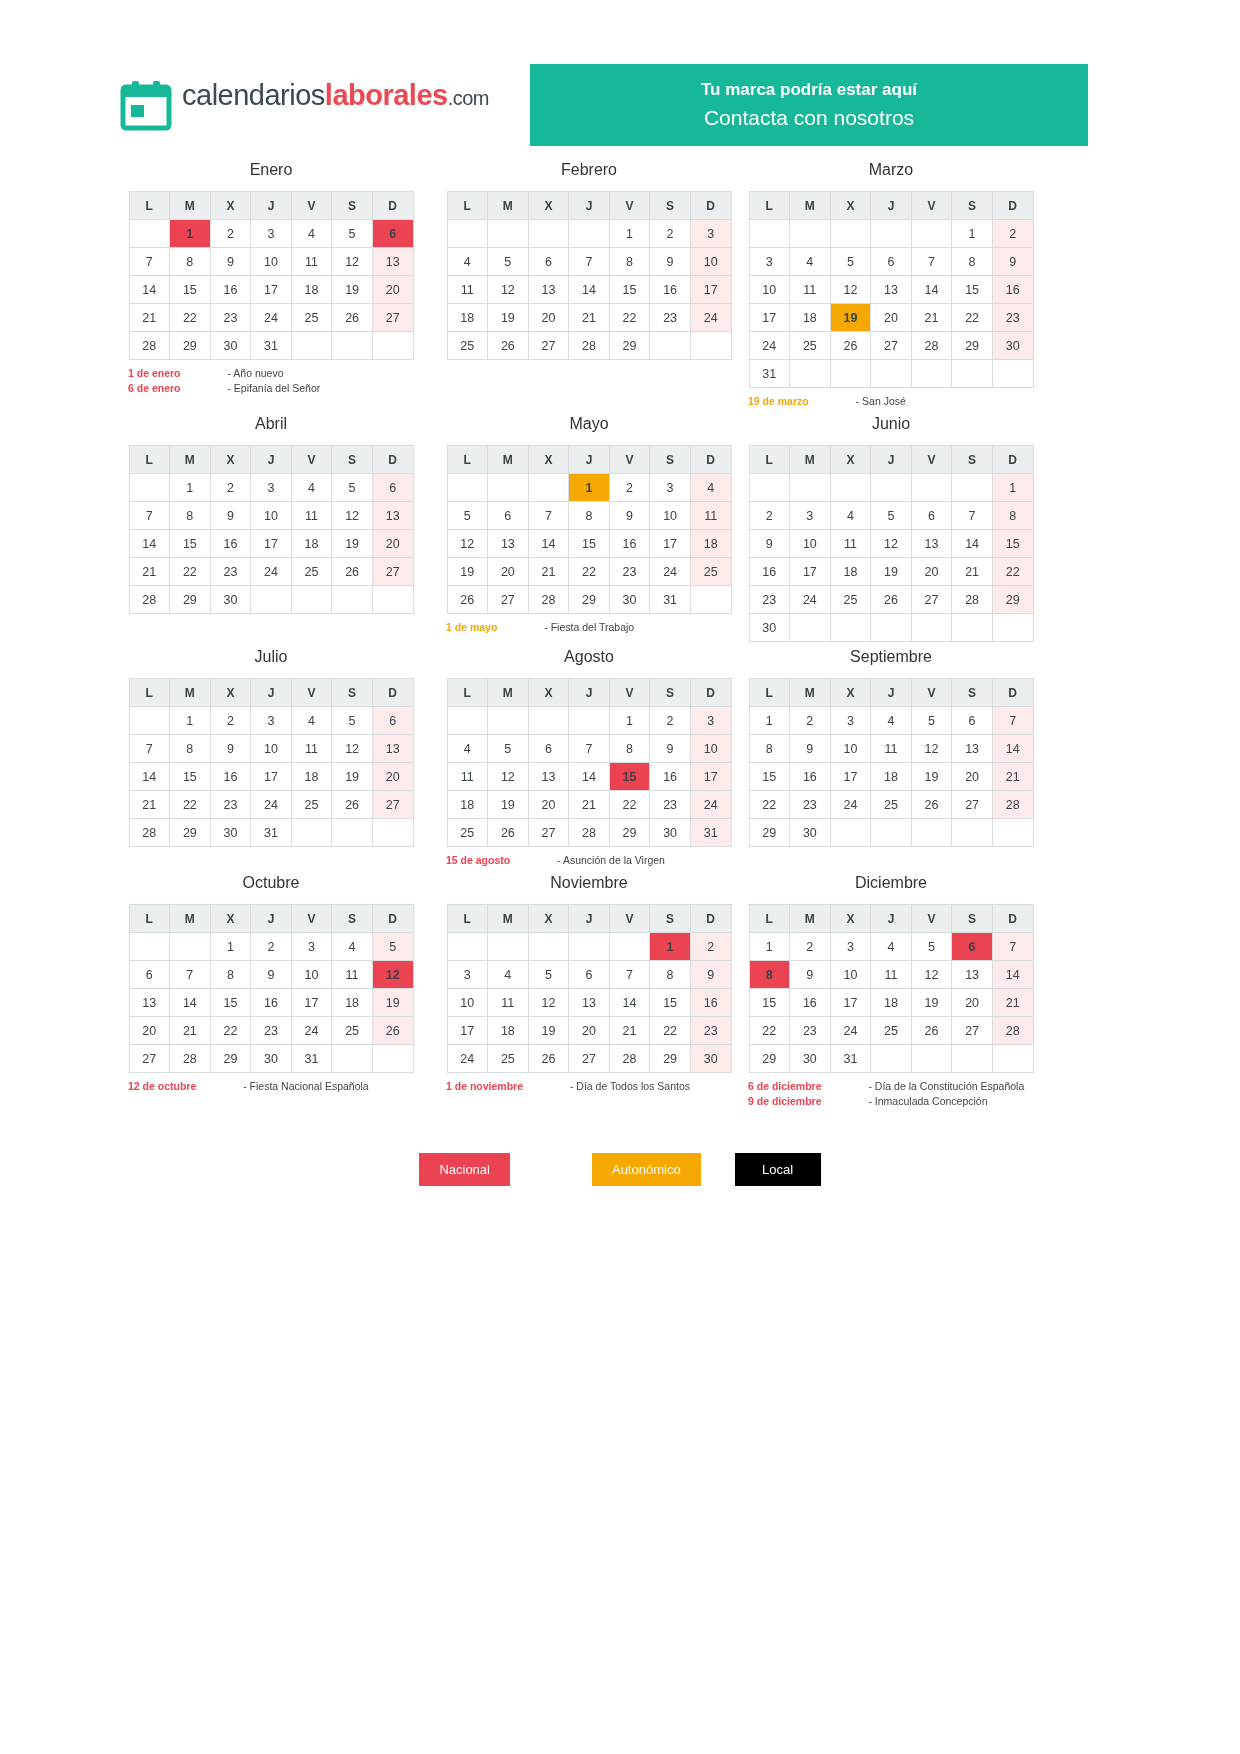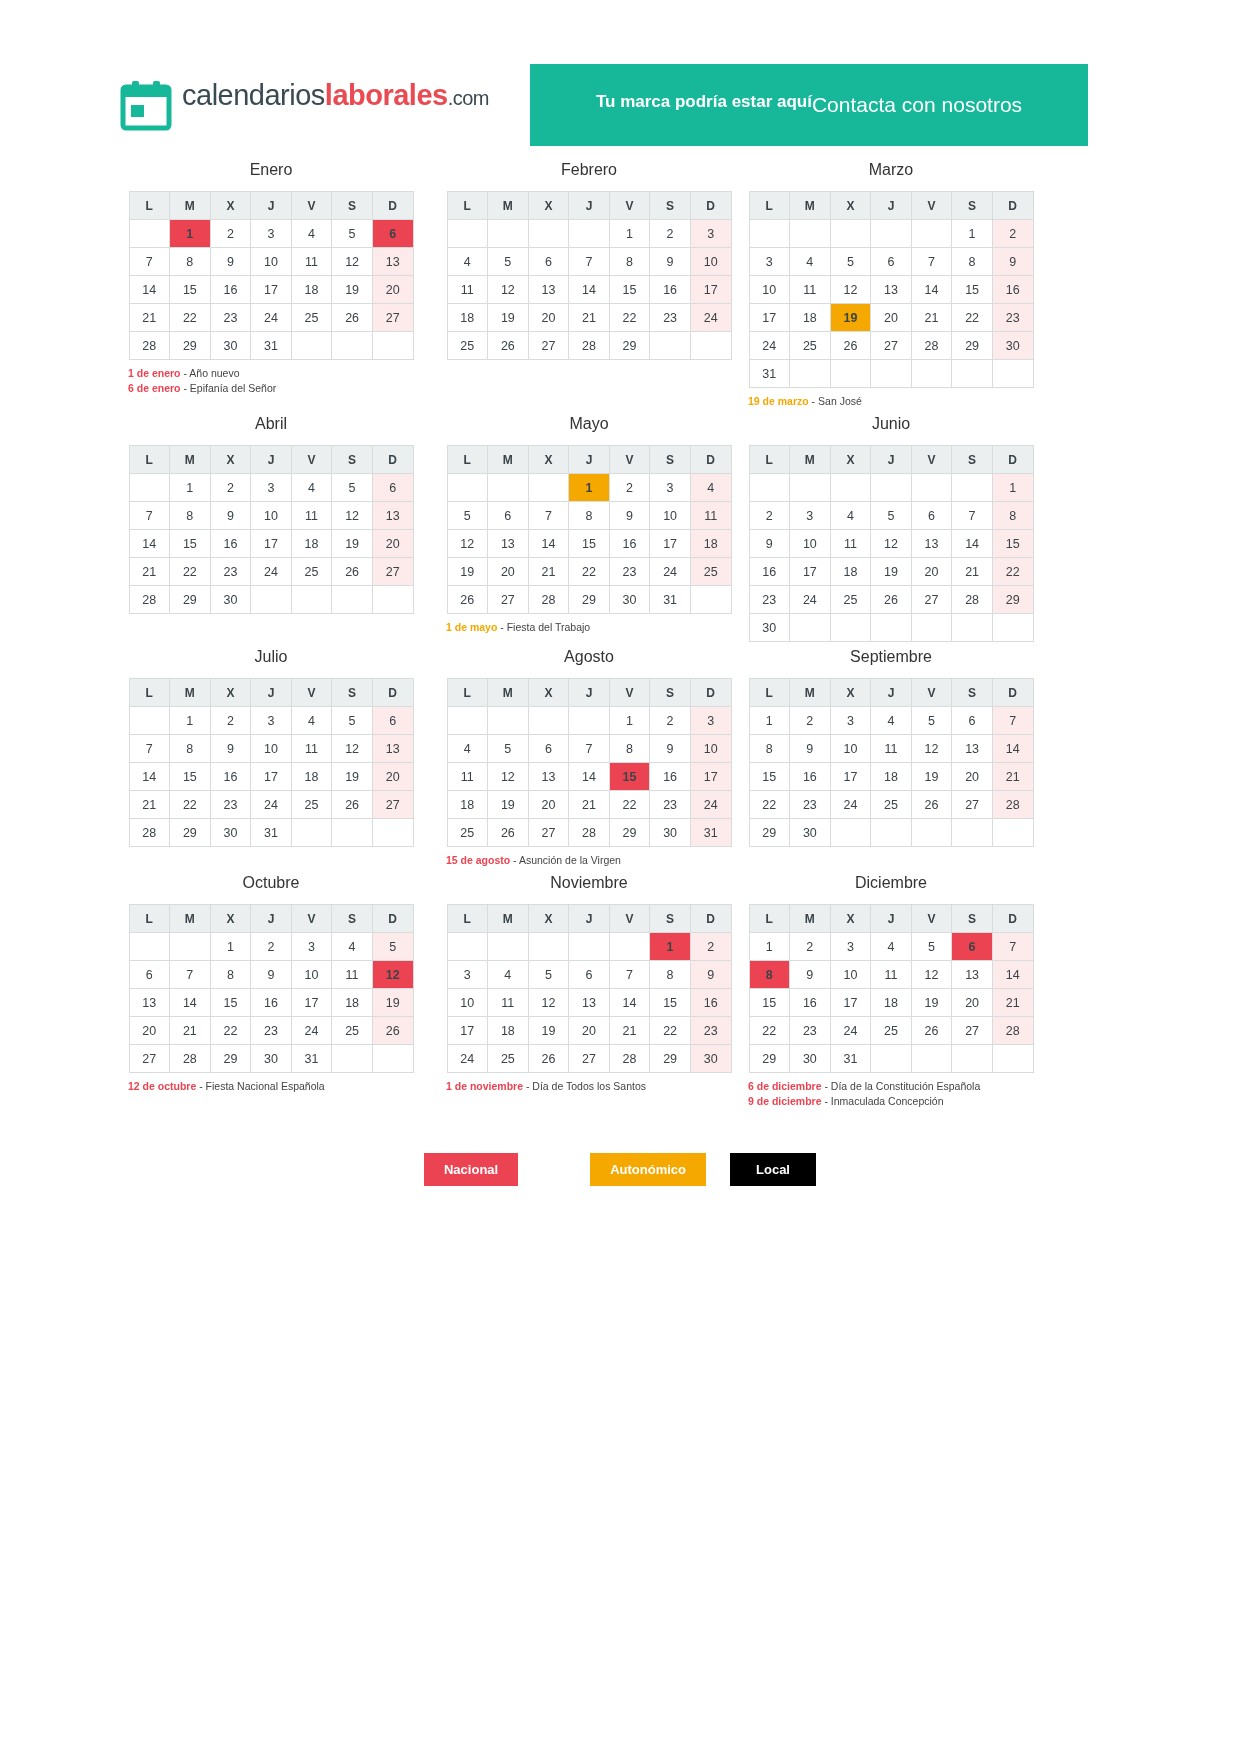--- a/index.html
+++ b/index.html
@@ -48,21 +48,21 @@
   .logo-text .t2 { color: #ea4a52; font-weight: bold; }
   .logo-text .t3 { color: #3a4a52; font-size: 20px; }
 
   .banner {
     flex: none;
     width: 558px;
     height: 82px;
     background: #17b89a;
     color: #ffffff;
     display: flex;
-    flex-direction: row;
+    flex-direction: column;
     align-items: center;
     justify-content: center;
     margin-left: 10px;
   }
   .banner .b1 { font-size: 17px; font-weight: bold; margin-bottom: 6px; }
   .banner .b2 { font-size: 21px; }
 
   
   .title {
     text-align: center;
@@ -118,29 +118,28 @@
   td.autonomico { background: #f5a800; color: #ffffff; font-weight: bold; }
 
   .notes {
     margin: 6px 0 0 8px;
     font-size: 10.5px;
     line-height: 15px;
   }
   .note .d { font-weight: bold; }
   .note .d.nacional { color: #ec4352; }
   .note .d.autonomico { color: #f5a800; }
-  .note .txt { color: #444; }
+  .note .txt { color: #444; padding-left: 44px; }
 
   
   .legend {
     display: flex;
     justify-content: center;
-    gap: 24px;
+    gap: 34px;
     margin-top: 38px;
-    font-weight: bold;
   }
   .legend span {
     display: inline-block;
     color: #ffffff;
     font-size: 13px;
     padding: 9px 20px;
     min-width: 86px;
     text-align: center;
   }
   .lg-nacional { background: #ec4352; }

